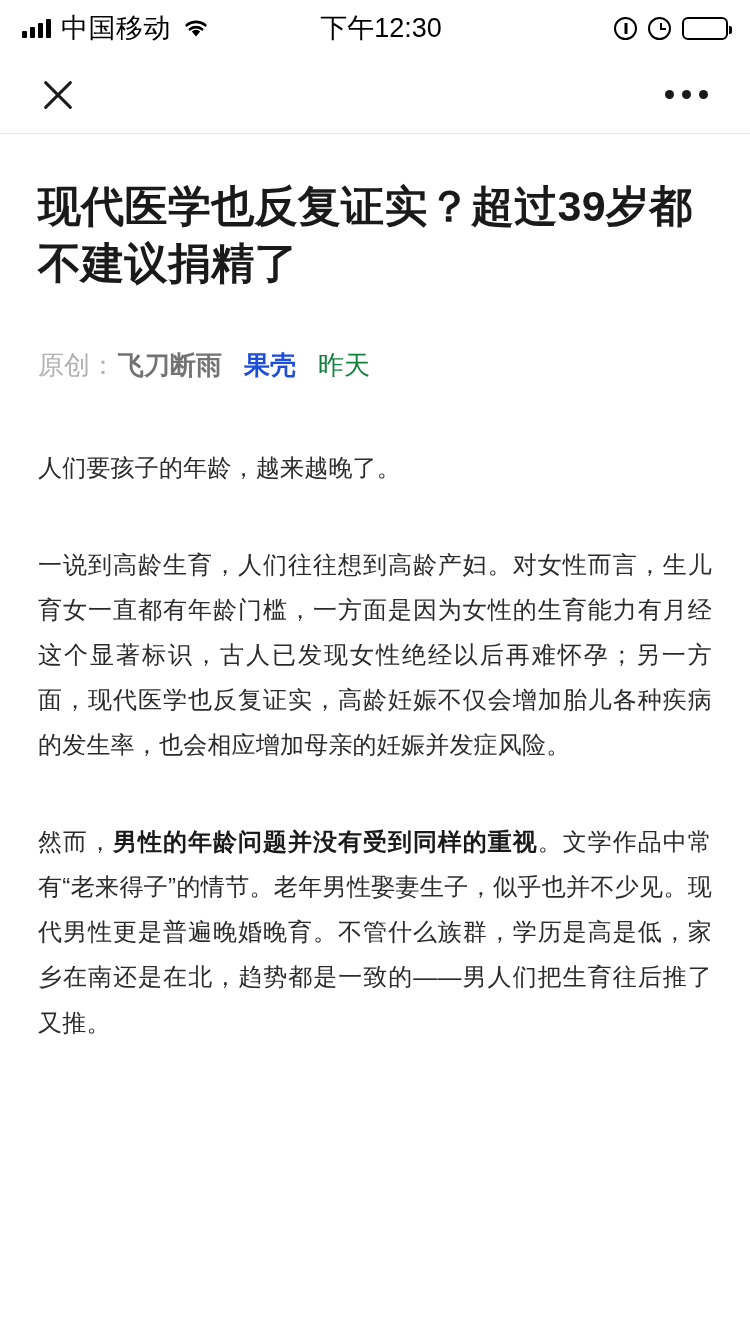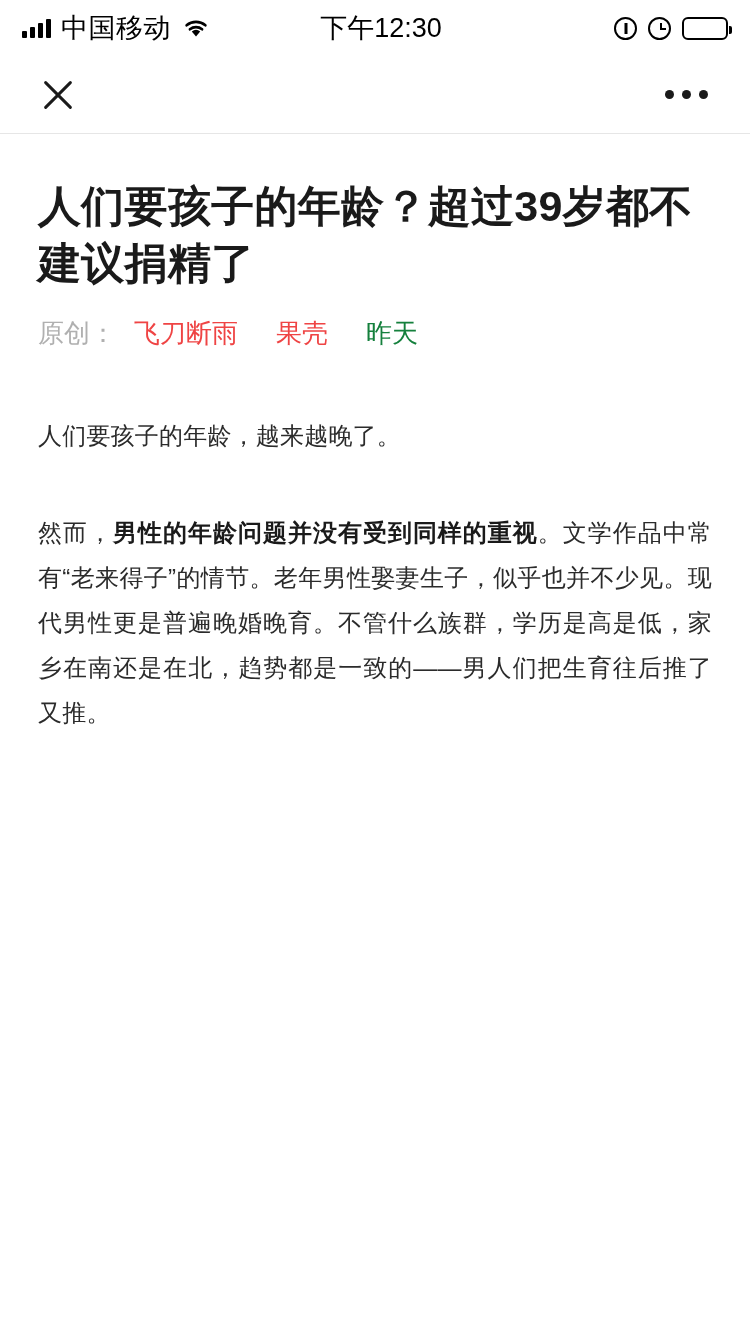--- a/index.html
+++ b/index.html
@@ -184,30 +184,30 @@
   }
   .title {
     font-size: 43px;
     line-height: 1.32;
     font-weight: bold;
     color: #1a1a1a;
     margin: 44px 0 0 0;
     letter-spacing: 0.3px;
   }
   .meta {
-    margin-top: 24px;
+    margin-top: 56px;
     font-size: 26px;
     color: #a8a8a8;
     display: flex;
     align-items: flex-end;
-    gap: 16px;
+    gap: 0;
   }
   .meta .orig { color: #b0b0b0; }
-  .meta .author { color: #ef4444; margin-left: 2px; }
-  .meta .account { color: #ef4444; margin-left: 22px; }
+  .meta .author { color: #737373; margin-left: 2px; font-weight: bold; }
+  .meta .account { color: #1d4ed8; margin-left: 22px; font-weight: bold; }
   .meta .time { color: #15803d; margin-left: 22px; }
 
   .body-text {
     margin-top: 62px;
   }
   .body-text p {
     font-size: 24px;
     line-height: 1.88;
     color: #2b2b2b;
     margin: 0 0 52px 0;
@@ -257,26 +257,27 @@
 <div class="navbar">
   <div class="close-x"></div>
   <div class="more-dots">
     <span></span>
       <span></span>
       <span></span>
   </div>
 </div>
 
 <div class="article">
-  <h1 class="title">人们要孩子的年龄？超过39岁都不建议捐精了</h1>
+  <h1 class="title">现代医学也反复证实？超过39岁都不建议捐精了</h1>
 
   <div class="meta">
     <span class="orig">原创：</span>
     <span class="author">飞刀断雨</span>
     <span class="account">果壳</span>
     <span class="time">昨天</span>
   </div>
 
   <div class="body-text">
     <p>人们要孩子的年龄，越来越晚了。</p>
+    <p>一说到高龄生育，人们往往想到高龄产妇。对女性而言，生儿育女一直都有年龄门槛，一方面是因为女性的生育能力有月经这个显著标识，古人已发现女性绝经以后再难怀孕；另一方面，现代医学也反复证实，高龄妊娠不仅会增加胎儿各种疾病的发生率，也会相应增加母亲的妊娠并发症风险。</p>
     <p class="last"><span>然而，</span><b>男性的年龄问题并没有受到同样的重视</b><span>。文学作品中常有“老来得子”的情节。老年男性娶妻生子，似乎也并不少见。现代男性更是普遍晚婚晚育。不管什么族群，学历是高是低，家乡在南还是在北，趋势都是一致的——男人们把生育往后推了又推。</span></p>
   </div>
 </div>
 
 </body></html>

